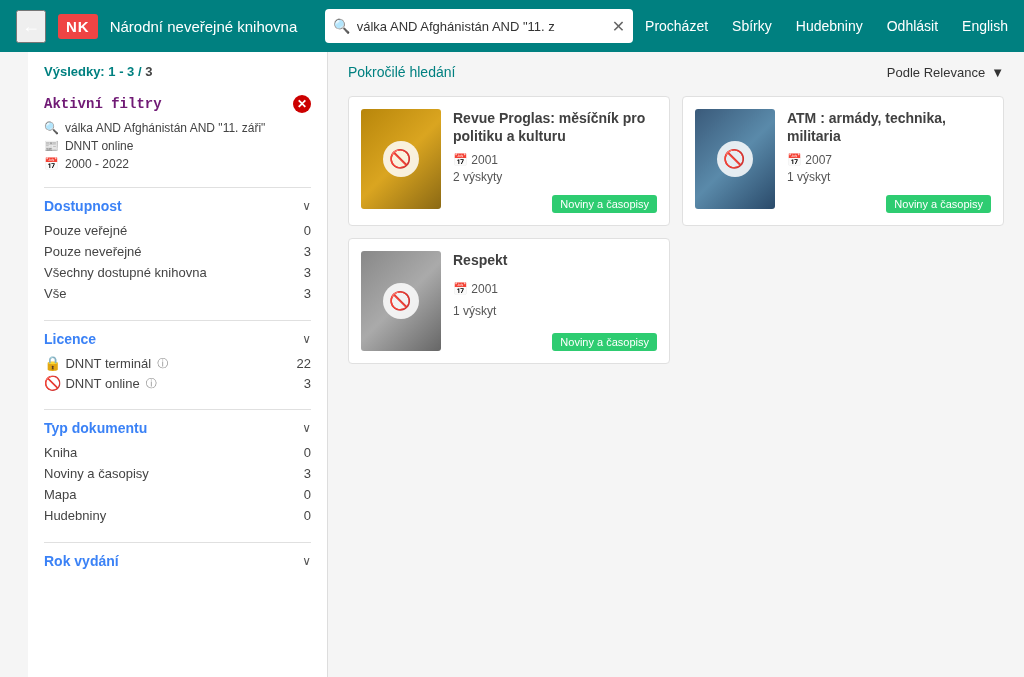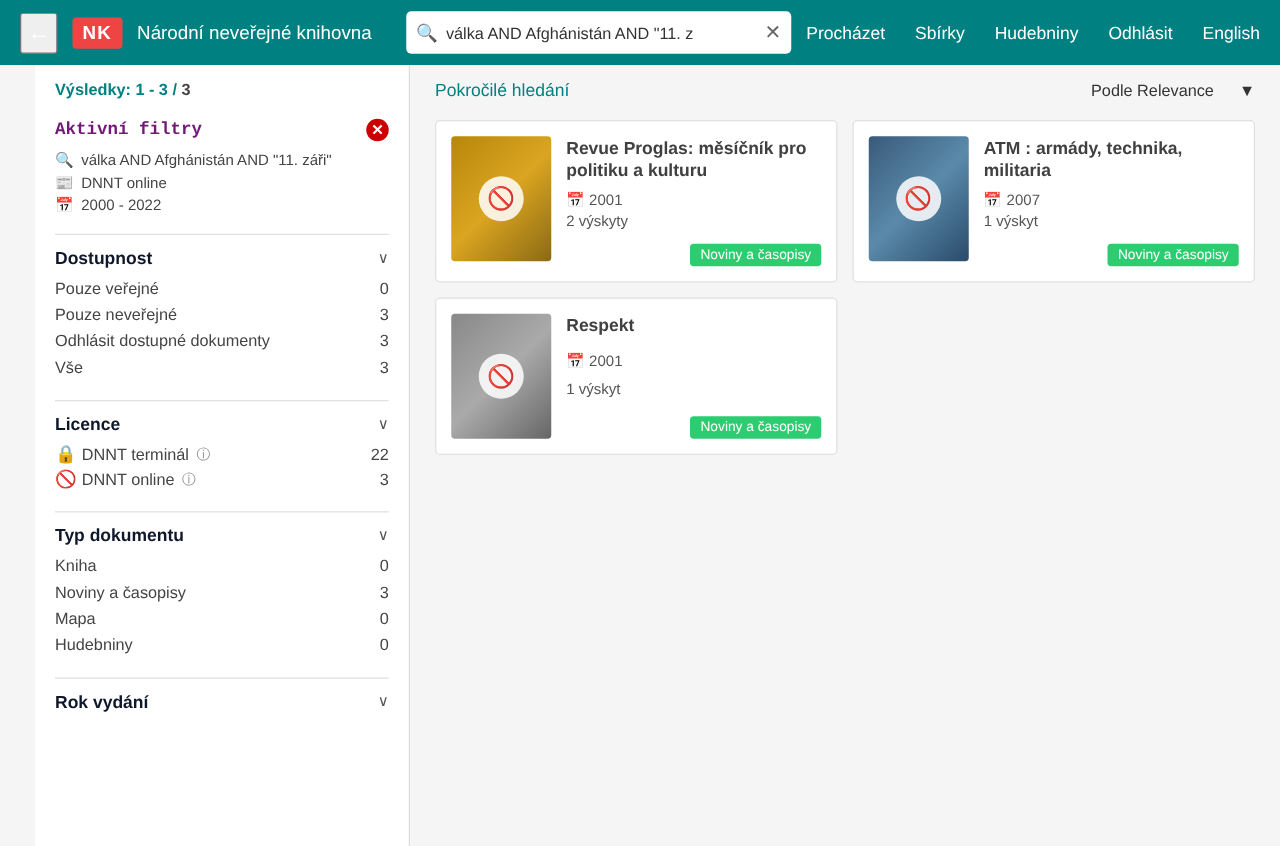--- a/index.html
+++ b/index.html
@@ -136,21 +136,21 @@
     .filter-tag-icon { color: #666; font-size: 12px; }
 
     .filter-section { margin-bottom: 18px; border-top: 1px solid #e0e0e0; padding-top: 10px; }
     .filter-section-header {
       display: flex;
       align-items: center;
       justify-content: space-between;
       margin-bottom: 8px;
       cursor: pointer;
     }
-    .filter-section-title { font-weight: bold; font-size: 14px; color: #0f172a; }
+    .filter-section-title { font-weight: bold; font-size: 14px; color: #3b82f6; }
     .filter-chevron { color: #555; font-size: 12px; }
 
     .filter-row {
       display: flex;
       justify-content: space-between;
       font-size: 13px;
       color: #444;
       margin-bottom: 4px;
       padding: 1px 0;
     }
@@ -187,21 +187,21 @@
     .advanced-search-link {
       color: #008080;
       font-size: 14px;
       cursor: pointer;
       text-decoration: none;
       font-weight: 500;
     }
     .sort-dropdown {
       display: flex;
       align-items: center;
-      gap: 20px;
+      gap: 6px;
       font-size: 13px;
       color: #333;
       cursor: pointer;
     }
     .sort-value { color: #333; font-weight: 500; }
 
     
     .results-grid {
       display: grid;
       grid-template-columns: 1fr 1fr;
@@ -336,21 +336,21 @@
       </div>
       <div class="filter-row">
         <span class="filter-row-label">Pouze veřejné</span>
         <span class="filter-row-count">0</span>
       </div>
       <div class="filter-row">
         <span class="filter-row-label">Pouze neveřejné</span>
         <span class="filter-row-count">3</span>
       </div>
       <div class="filter-row">
-        <span class="filter-row-label">Odhlásit dostupné dokumenty</span>
+        <span class="filter-row-label">Všechny dostupné knihovna</span>
         <span class="filter-row-count">3</span>
       </div>
       <div class="filter-row">
         <span class="filter-row-label">Vše</span>
         <span class="filter-row-count">3</span>
       </div>
     </div>
 
     <div class="filter-section">
       <div class="filter-section-header">

